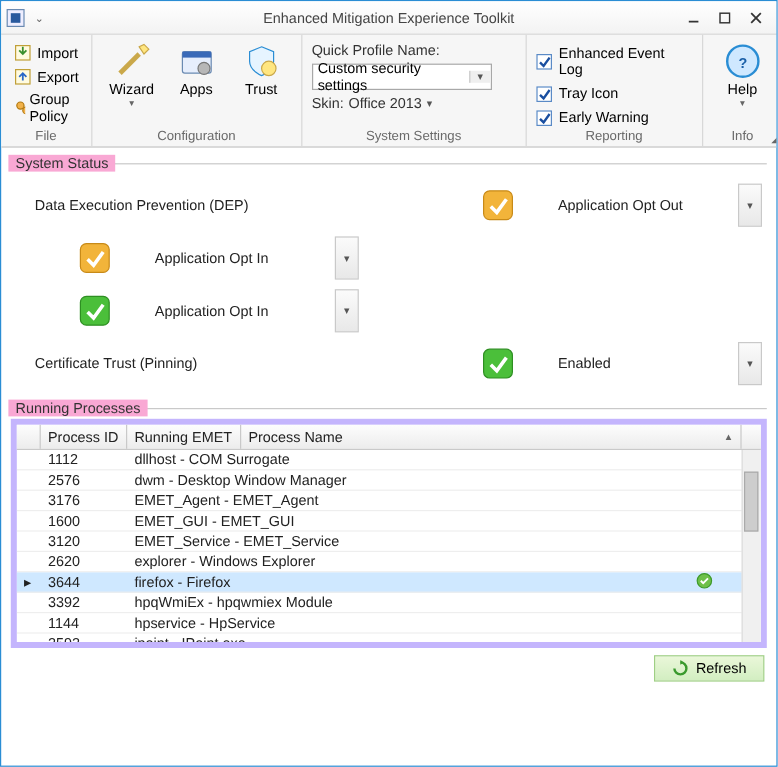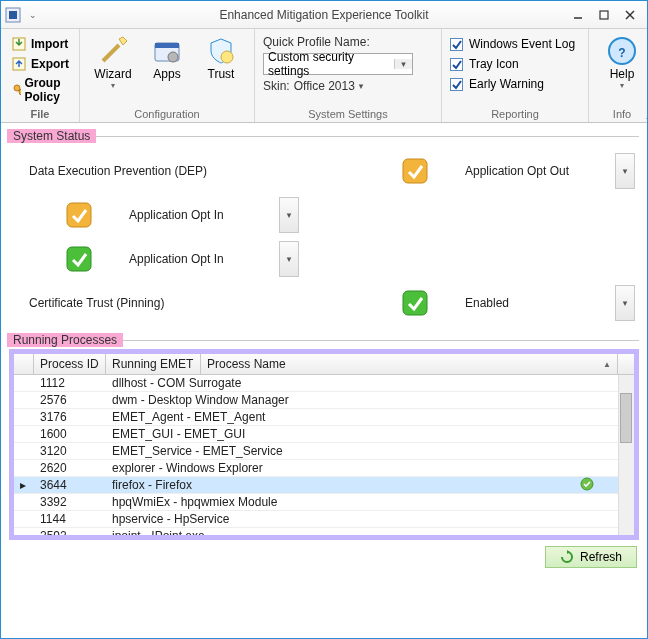--- a/index.html
+++ b/index.html
@@ -85,21 +85,21 @@
   <div class="winbtn">
       <svg width="10" height="10">
         <line x1="1" y1="1" x2="9" y2="9" stroke="#333" stroke-width="1.5"></line>
         <line x1="9" y1="1" x2="1" y2="9" stroke="#333" stroke-width="1.5"></line>
       </svg>
     </div>
 </div>
 
 <div class="ribbon">
 
-  <div class="rgroup" style="width:96px;font-weight:bold;">
+  <div class="rgroup" style="width:96px;">
     <div class="rgroup-body">
       <div class="file-list">
         <div class="file-item">
           <svg class="svgicon" width="16" height="16">
               <rect x="2" y="2" width="12" height="12" fill="#fffbe0" stroke="#c0a038"></rect>
               <path d="M8 3 L8 9 M5 6 L8 9 L11 6" stroke="#3a8f2e" fill="none" stroke-width="1.5"></path>
             </svg>
           <span>Import</span>
         </div>
         <div class="file-item">
@@ -170,21 +170,21 @@
 
   <div class="rgroup">
     <div class="rgroup-body">
       <div class="checks">
         <div class="check">
           <span class="cbox">
               <svg width="11" height="11">
                 <path d="M2 6 L5 9 L10 2" stroke="#1a4fa0" fill="none" stroke-width="2"></path>
               </svg>
             </span>
-          <span>Windows Event Log</span>
+          <span>Enhanced Event Log</span>
         </div>
         <div class="check">
           <span class="cbox">
               <svg width="11" height="11">
                 <path d="M2 6 L5 9 L10 2" stroke="#1a4fa0" fill="none" stroke-width="2"></path>
               </svg>
             </span>
           <span>Tray Icon</span>
         </div>
         <div class="check">

